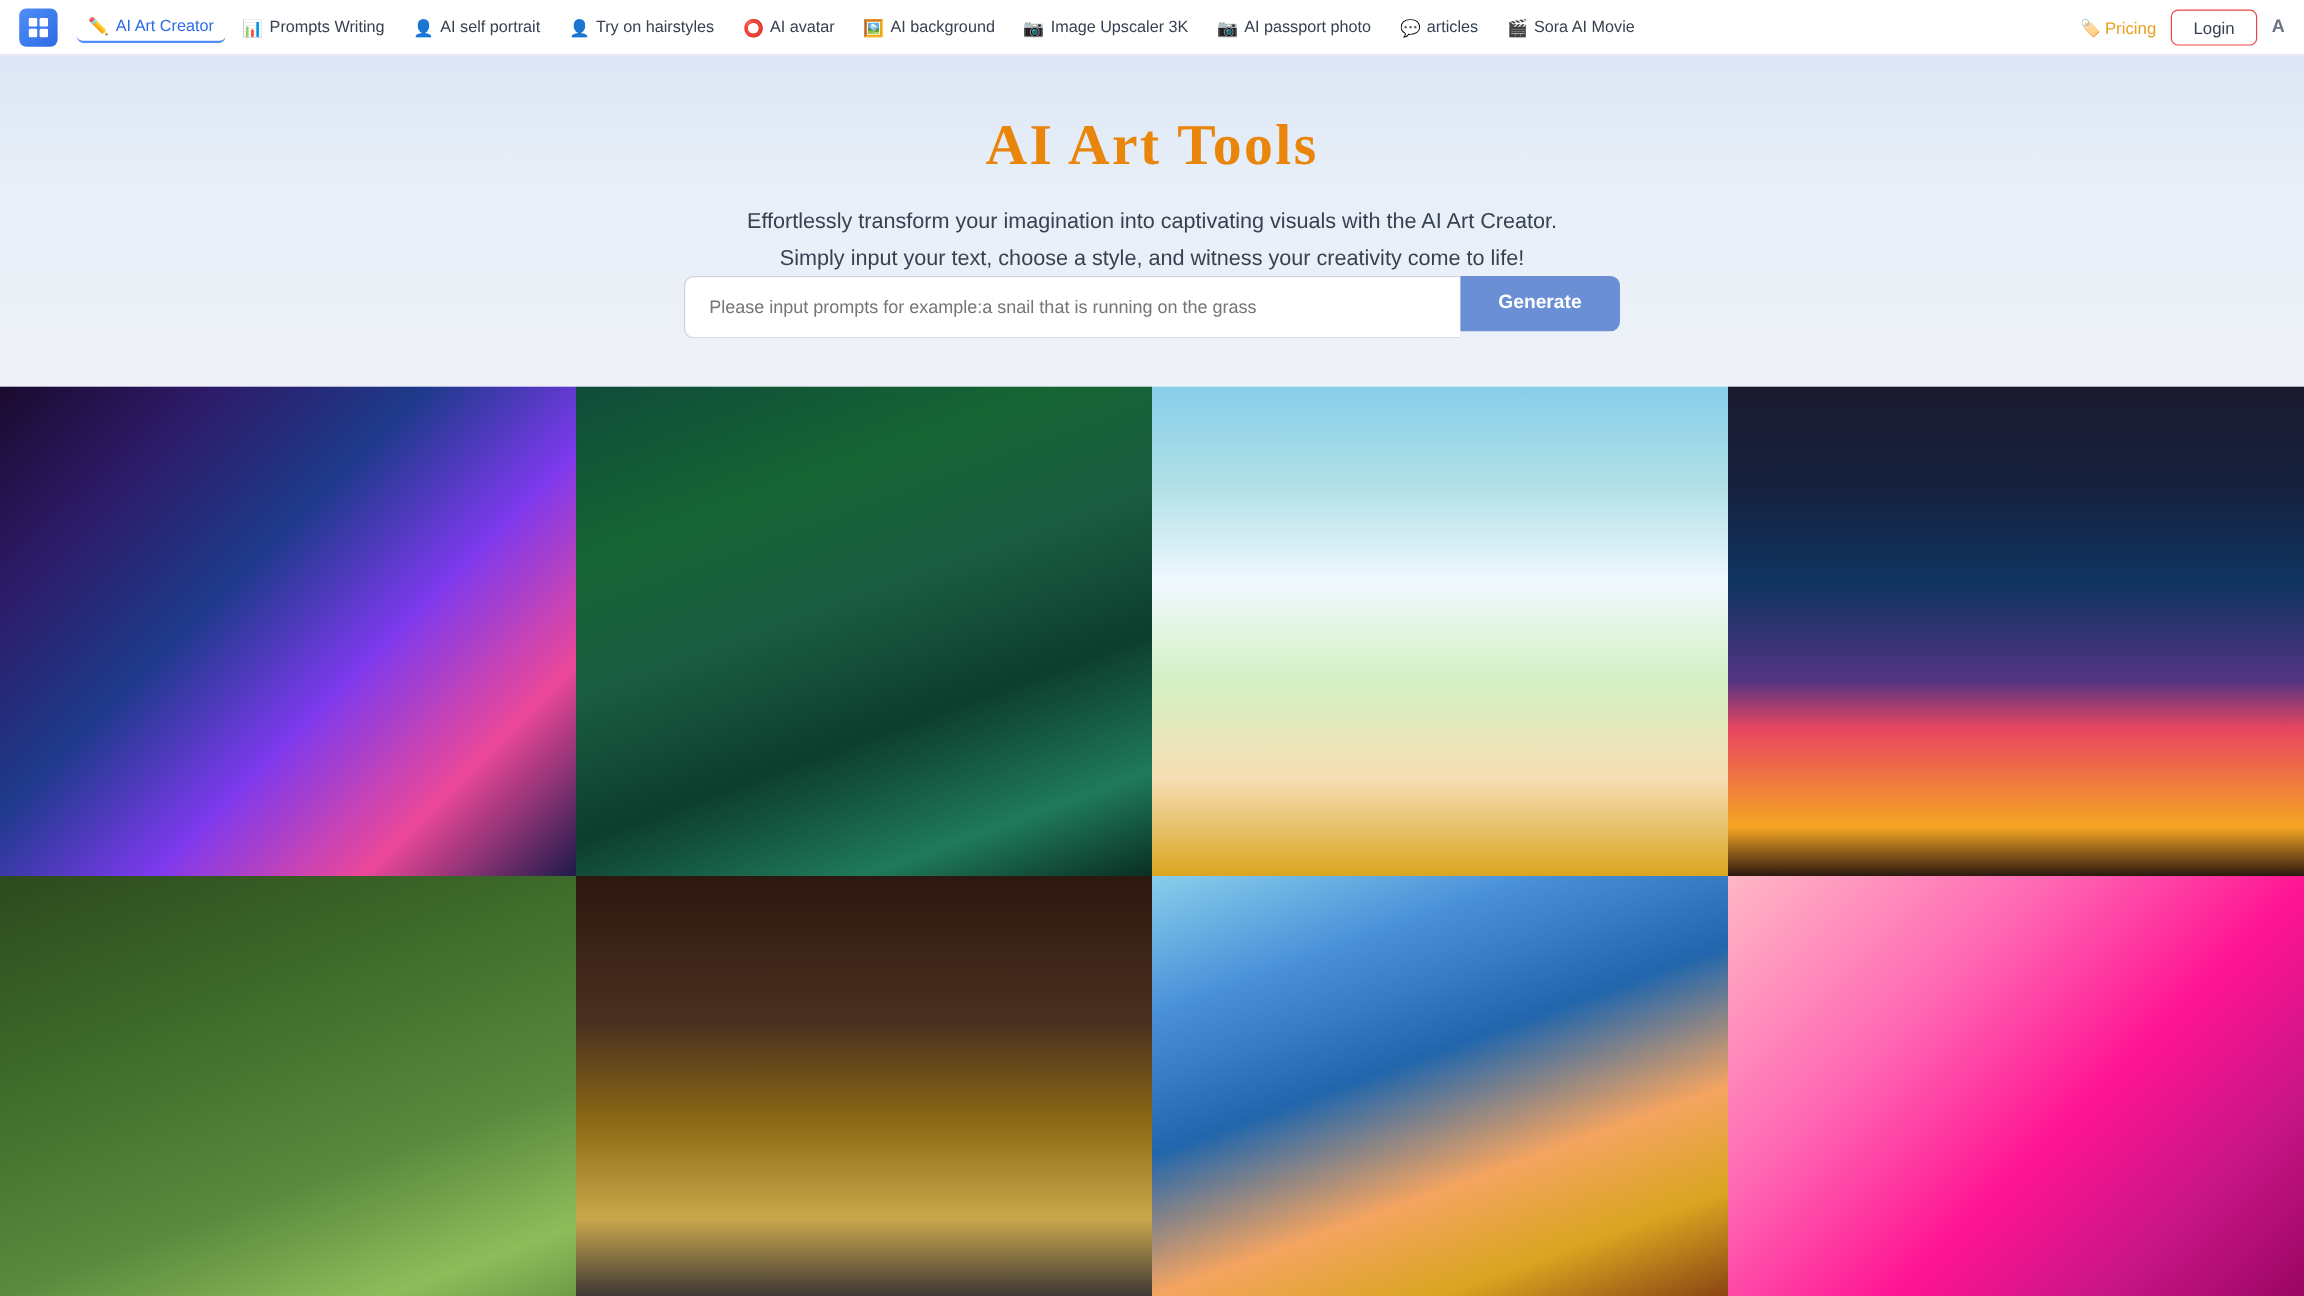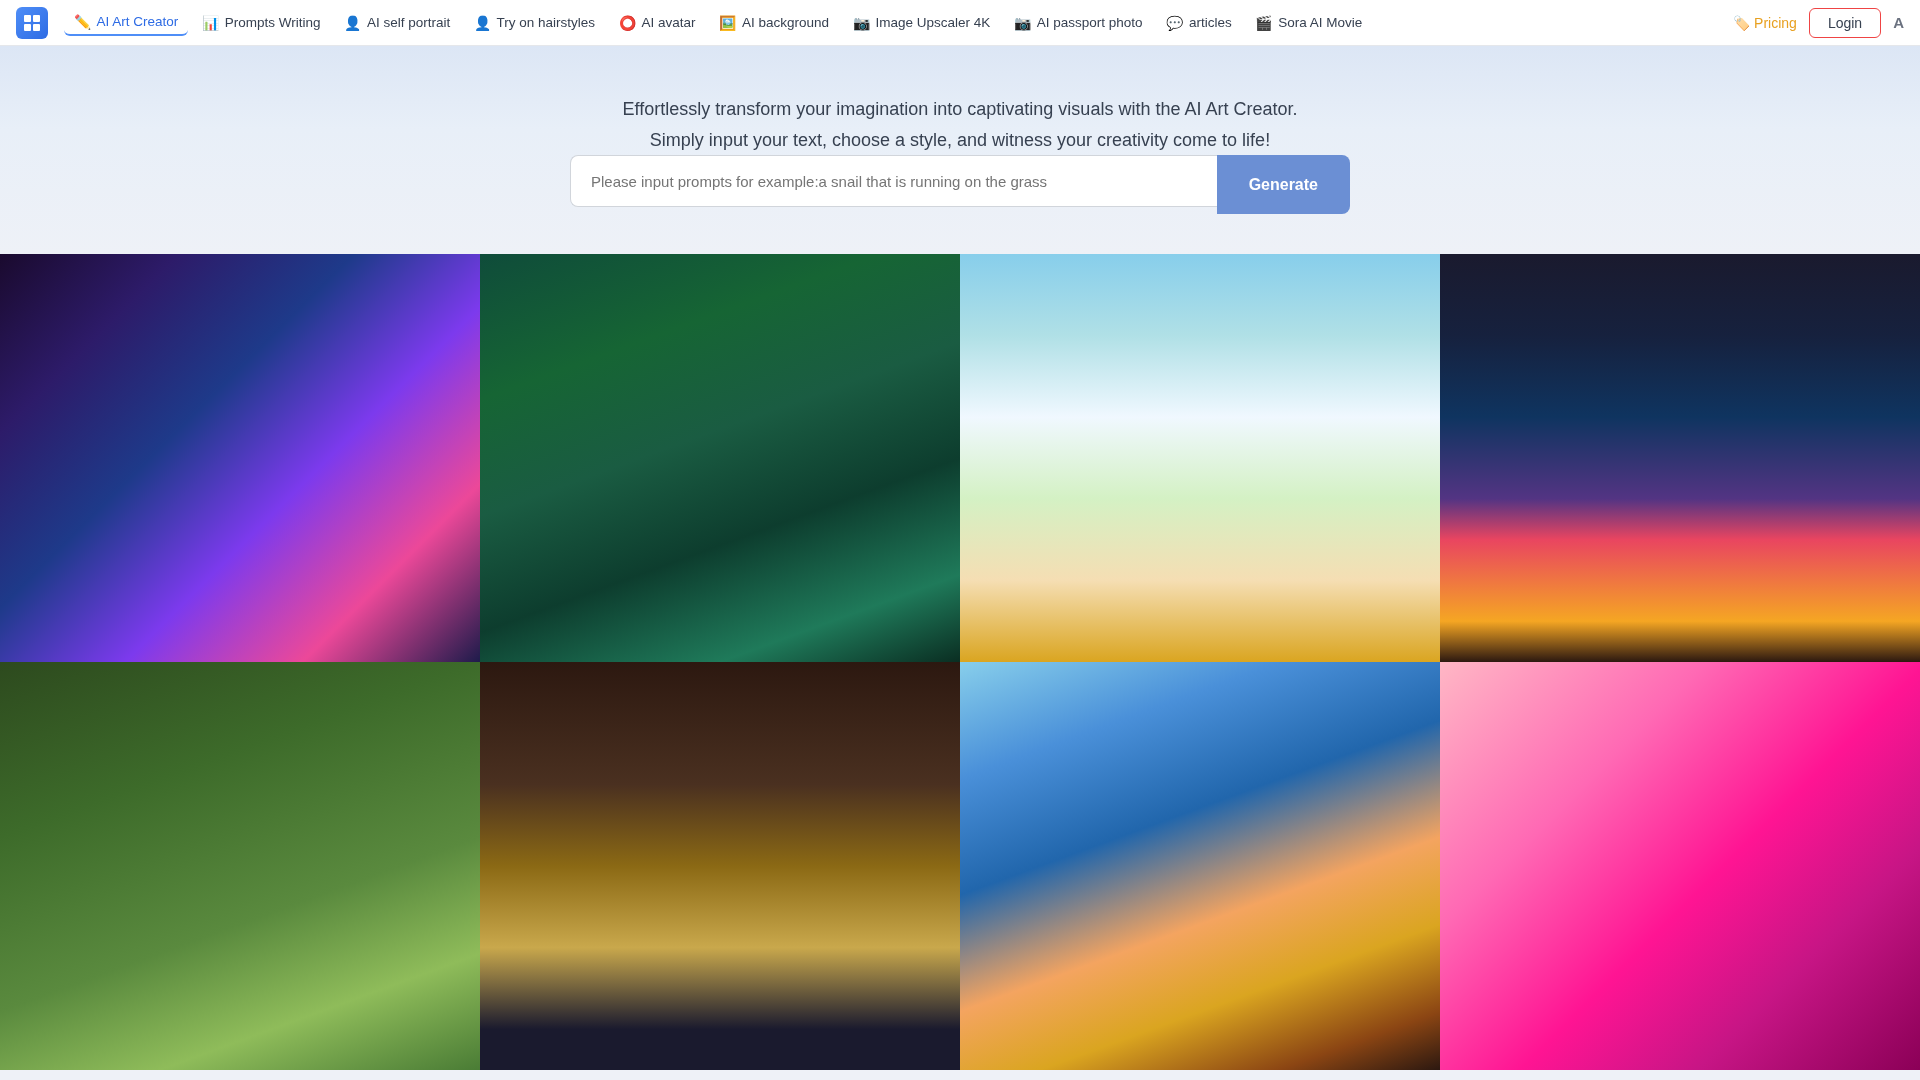--- a/index.html
+++ b/index.html
@@ -58,21 +58,21 @@
     .search-row {
       display: flex; justify-content: flex-start; gap: 0; max-width: 780px; margin: 0 auto;
     }
     .search-input {
       flex: 1; height: 52px; padding: 0 20px; font-size: 15px;
       border: 1px solid #d1d5db; border-right: none;
       border-radius: 8px 0 0 8px; outline: none; color: #6b7280;
       background: #fff;
     }
     .generate-btn {
-      height: 59px; padding: 0 32px; background: #6b8fd4; color: #fff;
+      height: 46px; padding: 0 32px; background: #6b8fd4; color: #fff;
       border: none; border-radius: 0 8px 8px 0; font-size: 16px; font-weight: 600;
       cursor: pointer; white-space: nowrap;
     }
 
     
     .gallery {
       display: grid;
       grid-template-columns: repeat(4, 1fr);
       gap: 0; margin-top: 0;
     }
@@ -128,21 +128,21 @@
   <a class="nav-item">
     <span class="nav-icon">⭕</span>
     <span>AI avatar</span>
   </a>
   <a class="nav-item">
     <span class="nav-icon">🖼️</span>
     <span>AI background</span>
   </a>
   <a class="nav-item">
     <span class="nav-icon">📷</span>
-    <span>Image Upscaler 4K</span>
+    <span>Image Upscaler 3K</span>
   </a>
   <a class="nav-item">
     <span class="nav-icon">📷</span>
     <span>AI passport photo</span>
   </a>
   <a class="nav-item">
     <span class="nav-icon">💬</span>
     <span>articles</span>
   </a>
   <a class="nav-item">
@@ -153,20 +153,21 @@
   <div class="navbar-right">
     <span class="pricing-link">
       🏷️ <span>Pricing</span>
     </span>
     <button class="login-btn">Login</button>
     <span class="lang-icon" style="font-weight:bold;font-size:15px;">A</span>
   </div>
 </nav>
 
 <section class="hero">
+  <h1 class="hero-title">AI Art Tools</h1>
   <p class="hero-subtitle">
     <span>Effortlessly transform your imagination into captivating visuals with the AI Art Creator.</span><br>
     <span>Simply input your text, choose a style, and witness your creativity come to life!</span>
   </p>
   <div class="search-row">
     <input class="search-input" type="text" placeholder="Please input prompts for example:a snail that is running on the grass" style="">
     <button class="generate-btn">Generate</button>
   </div>
 </section>
 

